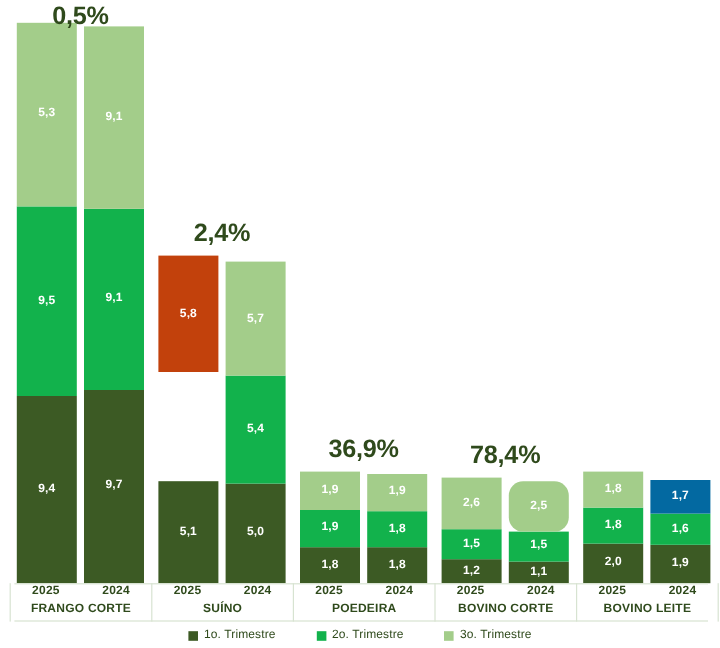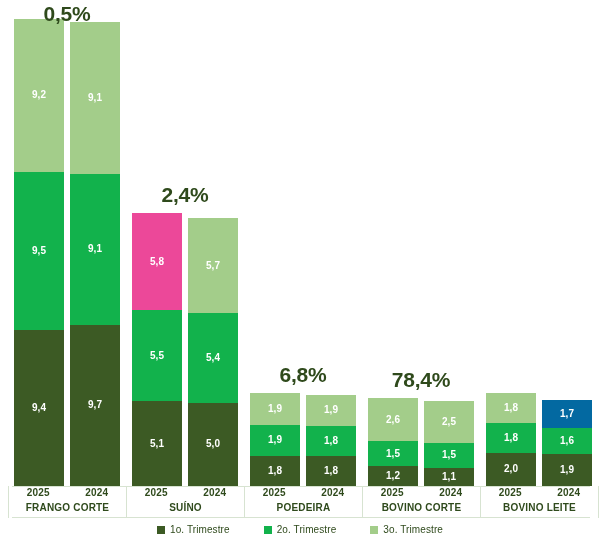--- a/index.html
+++ b/index.html
@@ -149,45 +149,42 @@
   <div id="plot">
       <div class="group" style="left: 14px; width: 106px;">
         <div class="bar" style="left: 0px; height: 467.041px;">
           <div class="seg" style="bottom: 0px; height: 156.234px; background: rgb(60, 90, 36);">
             <span>9,4</span>
           </div>
           <div class="seg" style="bottom: 156.234px; height: 157.897px; background: rgb(18, 178, 76);">
             <span>9,5</span>
           </div>
           <div class="seg" style="bottom: 314.131px; height: 152.91px; background: rgb(163, 205, 138);">
-            <span>9,2</span>
+            <span>5,3</span>
           </div>
         </div>
         <div class="bar" style="left: 56px; height: 463.717px;">
           <div class="seg" style="bottom: 0px; height: 161.221px; background: rgb(60, 90, 36);">
             <span>9,7</span>
           </div>
           <div class="seg" style="bottom: 161.221px; height: 151.248px; background: rgb(18, 178, 76);">
             <span>9,1</span>
           </div>
           <div class="seg" style="bottom: 312.469px; height: 151.248px; background: rgb(163, 205, 138);">
             <span>9,1</span>
           </div>
         </div>
       </div>
       <div class="pct" style="left: 14px; width: 106px; top: 2px;">0,5%</div>
       <div class="group" style="left: 132px; width: 106px;">
         <div class="bar" style="left: 0px; height: 272.579px;">
           <div class="seg" style="bottom: 0px; height: 84.7655px; background: rgb(60, 90, 36);">
             <span>5,1</span>
           </div>
-          <div class="seg" style="bottom: 84.7655px; height: 91.4138px; background: rgb(18, 178, 76);">
-            <span>5,5</span>
-          </div>
-          <div class="seg" style="bottom: 176.179px; height: 96.4px; background: #ec4899;">
+          <div class="seg" style="bottom: 176.179px; height: 96.4px; background: #c2410c;">
             <span>5,8</span>
           </div>
         </div>
         <div class="bar" style="left: 56px; height: 267.593px;">
           <div class="seg" style="bottom: 0px; height: 83.1034px; background: rgb(60, 90, 36);">
             <span>5,0</span>
           </div>
           <div class="seg" style="bottom: 83.1034px; height: 89.7517px; background: rgb(18, 178, 76);">
             <span>5,4</span>
           </div>
@@ -214,41 +211,41 @@
             <span>1,8</span>
           </div>
           <div class="seg" style="bottom: 29.9172px; height: 29.9172px; background: rgb(18, 178, 76);">
             <span>1,8</span>
           </div>
           <div class="seg" style="bottom: 59.8345px; height: 31.5793px; background: rgb(163, 205, 138);">
             <span>1,9</span>
           </div>
         </div>
       </div>
-      <div class="pct" style="left: 250px; width: 106px; top: 362.924px;">6,8%</div>
+      <div class="pct" style="left: 250px; width: 106px; top: 362.924px;">36,9%</div>
       <div class="group" style="left: 368px; width: 106px;">
         <div class="bar" style="left: 0px; height: 88.0897px;">
           <div class="seg" style="bottom: 0px; height: 19.9448px; background: rgb(60, 90, 36);">
             <span>1,2</span>
           </div>
           <div class="seg" style="bottom: 19.9448px; height: 24.931px; background: rgb(18, 178, 76);">
             <span>1,5</span>
           </div>
           <div class="seg" style="bottom: 44.8759px; height: 43.2138px; background: rgb(163, 205, 138); text-align: center;">
             <span>2,6</span>
           </div>
         </div>
         <div class="bar" style="left: 56px; height: 84.7655px;">
           <div class="seg" style="bottom: 0px; height: 18.2828px; background: rgb(60, 90, 36);">
             <span>1,1</span>
           </div>
           <div class="seg" style="bottom: 18.2828px; height: 24.931px; background: rgb(18, 178, 76);">
             <span>1,5</span>
           </div>
-          <div class="seg" style="bottom: 43.2138px; height: 41.5517px; background: rgb(163, 205, 138);">
+          <div class="seg" style="bottom: 43.2138px; height: 41.5517px; background: rgb(163, 205, 138); border-radius: 12px;">
             <span>2,5</span>
           </div>
         </div>
       </div>
       <div class="pct" style="left: 368px; width: 106px; top: 367.91px;">78,4%</div>
       <div class="group" style="left: 486px; width: 106px;">
         <div class="bar" style="left: 0px; height: 93.0759px;">
           <div class="seg" style="bottom: 0px; height: 33.2414px; background: rgb(60, 90, 36);">
             <span>2,0</span>
           </div>

